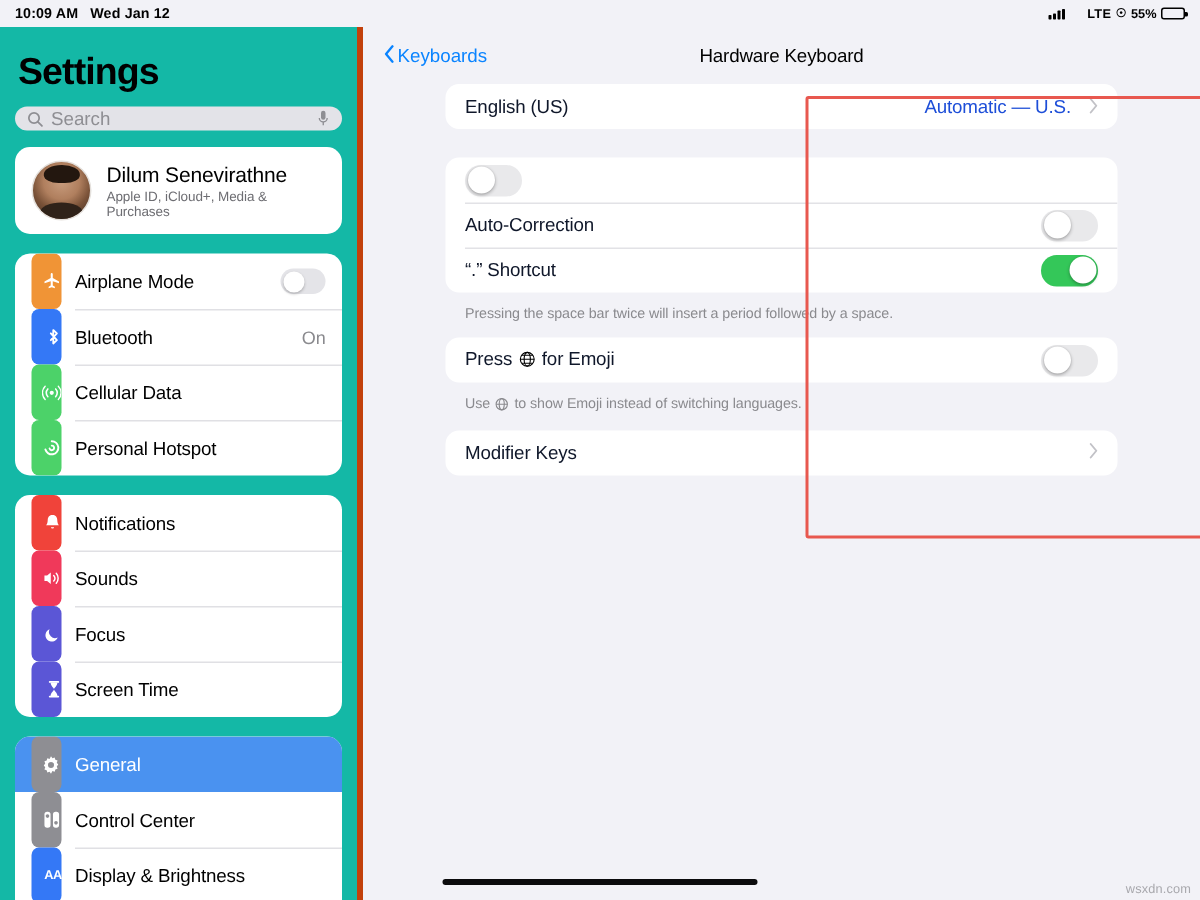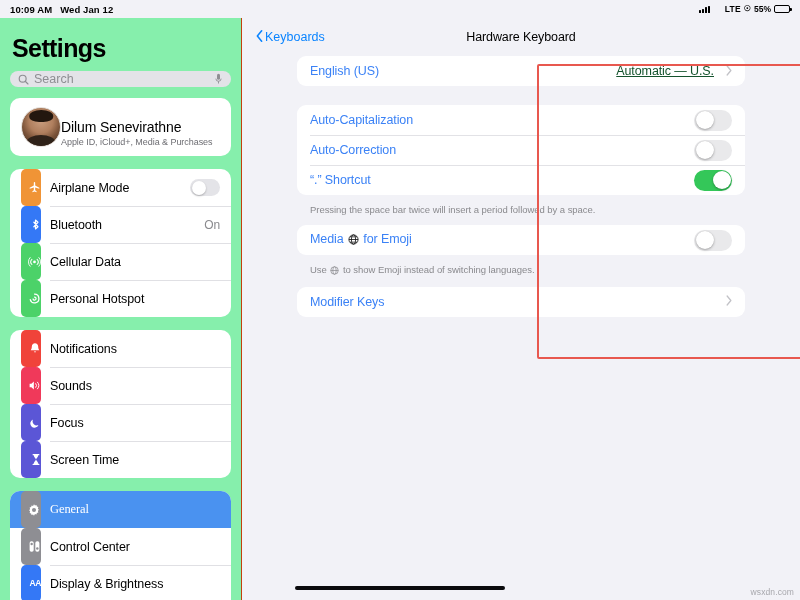--- a/index.html
+++ b/index.html
@@ -58,22 +58,22 @@
   }
   .battery .fill { height: 100%; background: #000; border-radius: 1px; width: 55%; }
 
   
   .body-split { flex: 1; display: flex; min-height: 0; }
 
   
   .sidebar {
     width: 242px;
     flex: 0 0 242px;
-    background: #86efac;
-    border-right: 1px solid #c2410c;
+    background: #14b8a6;
+    border-right: 4px solid #c2410c;
     padding: 0 10px;
     overflow: hidden;
     position: relative;
   }
   .sb-title {
     font-size: 25px;
     font-weight: bold;
     letter-spacing: -0.6px;
     color: #000;
     padding: 16px 2px 8px 2px;
@@ -104,21 +104,22 @@
 
   .card {
     background: #fff;
     border-radius: 10px;
     overflow: hidden;
     margin-bottom: 13px;
   }
 
   .account-row {
     display: flex;
-    align-items: flex-end;
+    align-items: center;
+    gap: 10px;
     padding: 9px 11px;
   }
   .avatar {
     width: 40px; height: 40px;
     border-radius: 50%;
     flex: 0 0 40px;
     background: radial-gradient(circle at 50% 34%, #c99d7e 0%, #b07f5e 38%, #7a5238 62%, #3a2a20 100%);
     position: relative;
     overflow: hidden;
     border: 1px solid #e4e0dc;
@@ -147,21 +148,21 @@
     gap: 9px;
     position: relative;
   }
   .row + .row::before {
     content: "";
     position: absolute;
     left: 40px; right: 0; top: 0;
     height: 1px;
     background: #e0e0e4;
   }
-  .row.selected { background: #4a92f0; font-family: Liberation Serif, serif; }
+  .row.selected { background: #4a92f0; }
   .row.selected .row-label { color: #fff; }
   .row.selected + .row::before { background: transparent; }
 
   .app-icon {
     width: 20px; height: 37px;
     flex: 0 0 20px;
     border-radius: 5px;
     display: flex;
     align-items: center;
     justify-content: flex-end;
@@ -255,22 +256,22 @@
     position: relative;
     gap: 8px;
   }
   .d-row + .d-row::before {
     content: "";
     position: absolute;
     left: 13px; right: 0; top: 0;
     height: 1px;
     background: #e2e2e6;
   }
-  .d-label { flex: 1; font-size: 12.5px; color: #3b82f6; letter-spacing: -0.1px; }
-  .d-value { font-size: 12.5px; color: #14532d; letter-spacing: -0.1px; text-decoration: underline; }
+  .d-label { flex: 1; font-size: 12.5px; color: #0f172a; letter-spacing: -0.1px; }
+  .d-value { font-size: 12.5px; color: #1d4ed8; letter-spacing: -0.1px; }
   .chevron {
     color: #c2c2c7;
     font-size: 13px;
     line-height: 1;
     margin-left: 4px;
   }
   .footnote {
     font-size: 9.5px;
     color: #8a8a8e;
     padding: 4px 13px 10px 13px;
@@ -526,21 +527,20 @@
                   <polyline points="1.5,1 6.5,7 1.5,13" fill="none" stroke="#c2c2c7" stroke-width="1.7" stroke-linecap="round" stroke-linejoin="round"></polyline>
                 </svg>
             </span>
           </div>
         </div>
 
         <div class="gap"></div>
 
         <div class="d-card">
           <div class="d-row">
-            <span class="d-label">Auto-Capitalization</span>
             <span class="toggle" id="tg-autocap">
                 <span class="knob"></span>
               </span>
           </div>
           <div class="d-row">
             <span class="d-label">Auto-Correction</span>
             <span class="toggle" id="tg-autocorr">
                 <span class="knob"></span>
               </span>
           </div>
@@ -549,21 +549,21 @@
             <span class="toggle on" id="tg-period">
                 <span class="knob"></span>
               </span>
           </div>
         </div>
         <div class="footnote">Pressing the space bar twice will insert a period followed by a space.</div>
 
         <div class="d-card">
           <div class="d-row">
             <span class="d-label">
-              <span>Media</span>
+              <span>Press</span>
               <span class="globe">
                 <svg width="11" height="11" viewBox="0 0 16 16">
                     <circle cx="8" cy="8" r="6.7" fill="none" stroke="#000" stroke-width="1.1"></circle>
                     <ellipse cx="8" cy="8" rx="3" ry="6.7" fill="none" stroke="#000" stroke-width="1.1"></ellipse>
                     <line x1="1.3" y1="8" x2="14.7" y2="8" stroke="#000" stroke-width="1.1"></line>
                     <path d="M2.8 4.2h10.4M2.8 11.8h10.4" stroke="#000" stroke-width="1"></path>
                   </svg>
               </span>
               <span>for Emoji</span>
             </span>

